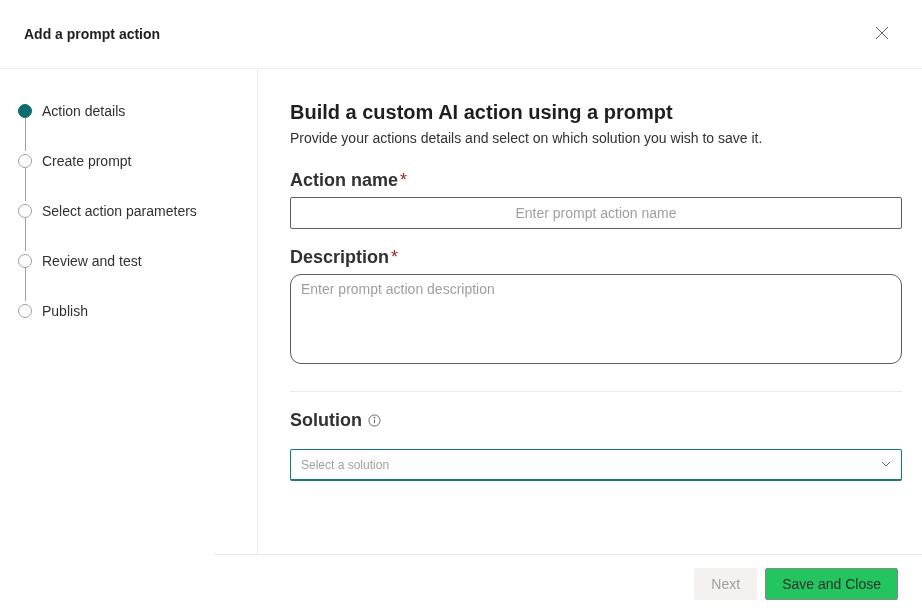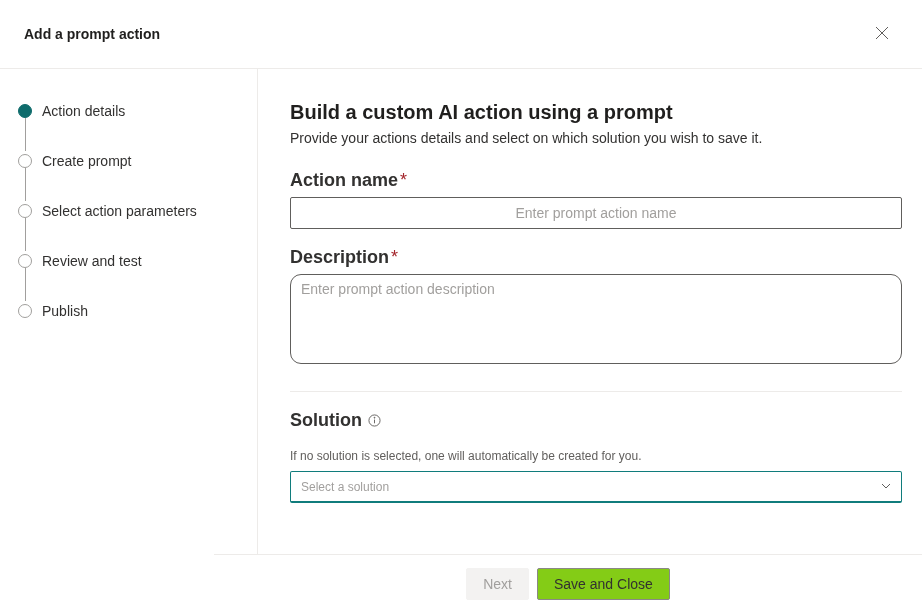--- a/index.html
+++ b/index.html
@@ -208,31 +208,31 @@
     }
     .footer {
       position: absolute;
       bottom: 0;
       left: 214px;
       right: 0;
       height: 58px;
       border-top: 1px solid #edebe9;
       display: flex;
       align-items: center;
-      justify-content: center;
+      justify-content: flex-end;
       padding: 0 24px;
       gap: 8px;
       background: #ffffff;
     }
     .btn {
       height: 32px;
       padding: 0 16px;
       border: 1px solid #8a8886;
       border-radius: 2px;
-      background: #84cc16;
+      background: #22c55e;
       font-size: 14px;
       font-family: inherit;
       color: #323130;
       cursor: pointer;
     }
     .btn.disabled {
       color: #a19f9d;
       border-color: #f3f2f1;
       background: #f3f2f1;
       cursor: default;
@@ -308,21 +308,20 @@
       <div class="label-row">
         <label class="form-label" style="margin-bottom:0">Solution</label>
         <span class="info-icon">
           <svg width="13" height="13" viewBox="0 0 14 14" fill="none" stroke="currentColor" stroke-width="1">
             <circle cx="7" cy="7" r="6"></circle>
             <line x1="7" y1="6" x2="7" y2="10"></line>
             <circle cx="7" cy="4" r="0.5" fill="currentColor"></circle>
           </svg>
         </span>
       </div>
-      <p class="helper-text">If no solution is selected, one will automatically be created for you.</p>
       <div class="select-wrapper">
         <button type="button" class="select-input">Select a solution</button>
         <span class="chevron-down">
           <svg width="12" height="12" viewBox="0 0 12 12" fill="none" stroke="currentColor" stroke-width="1">
             <polyline points="2,4 6,8 10,4"></polyline>
           </svg>
         </span>
       </div>
     </div>
   </main>

